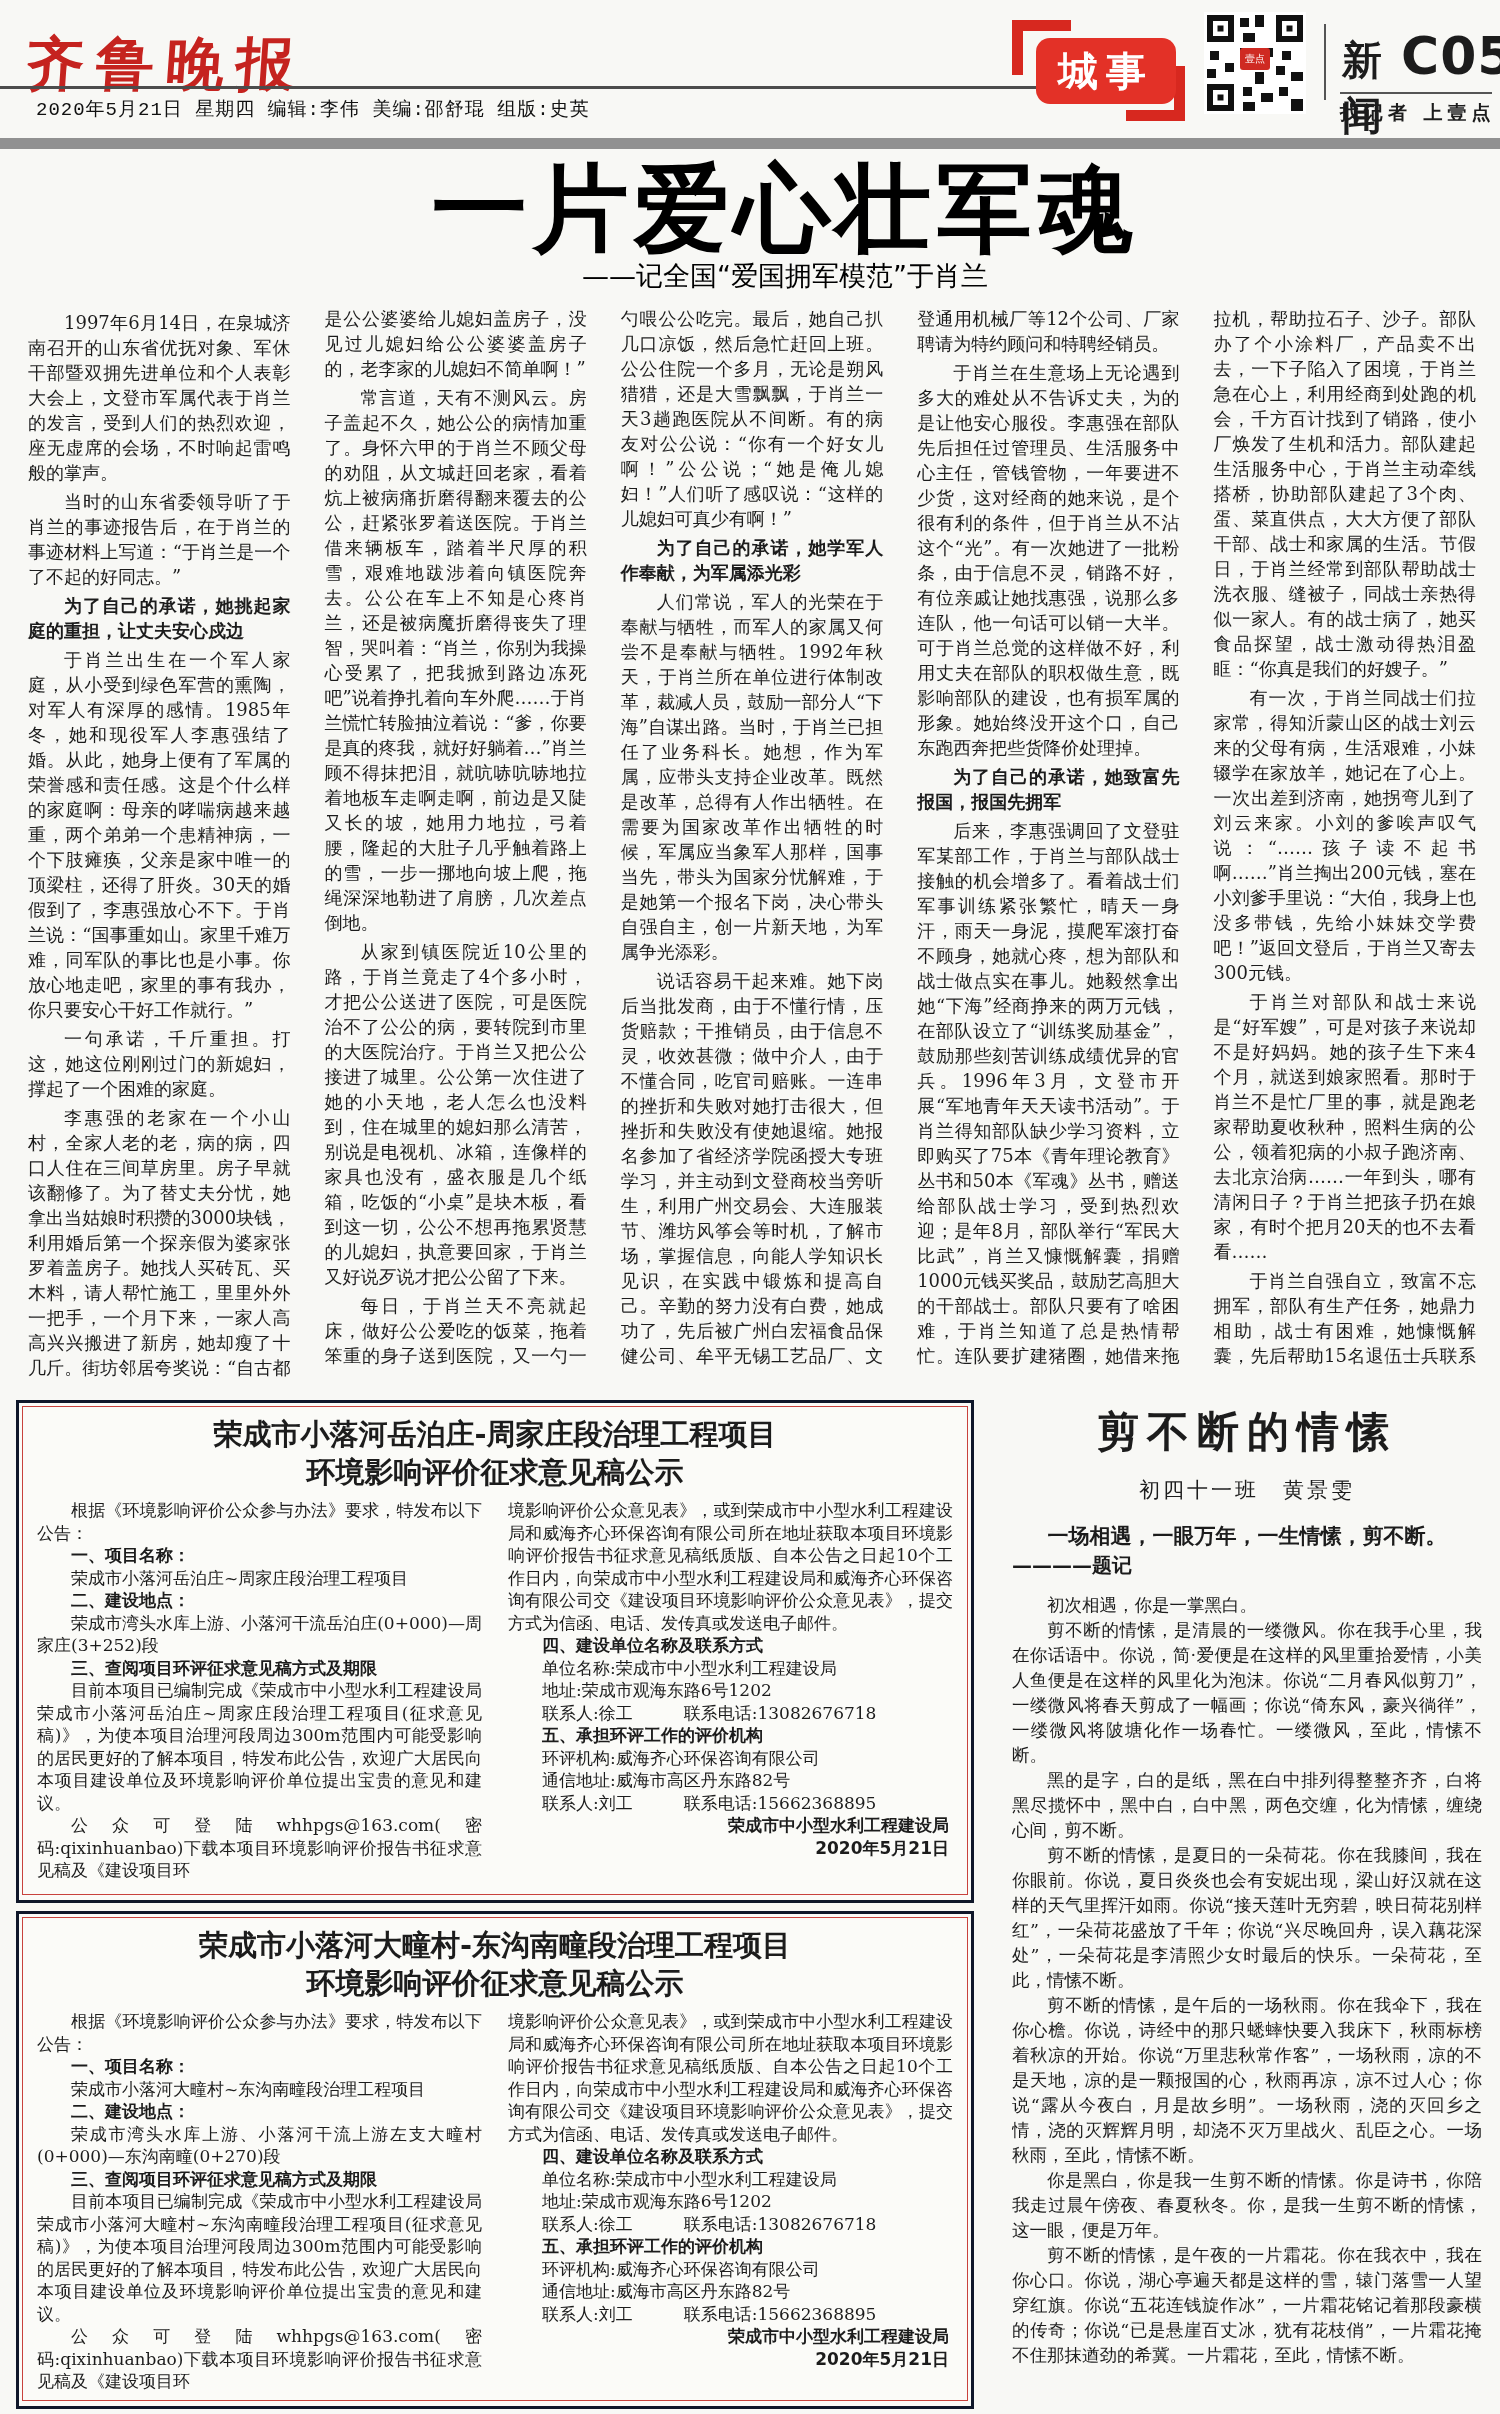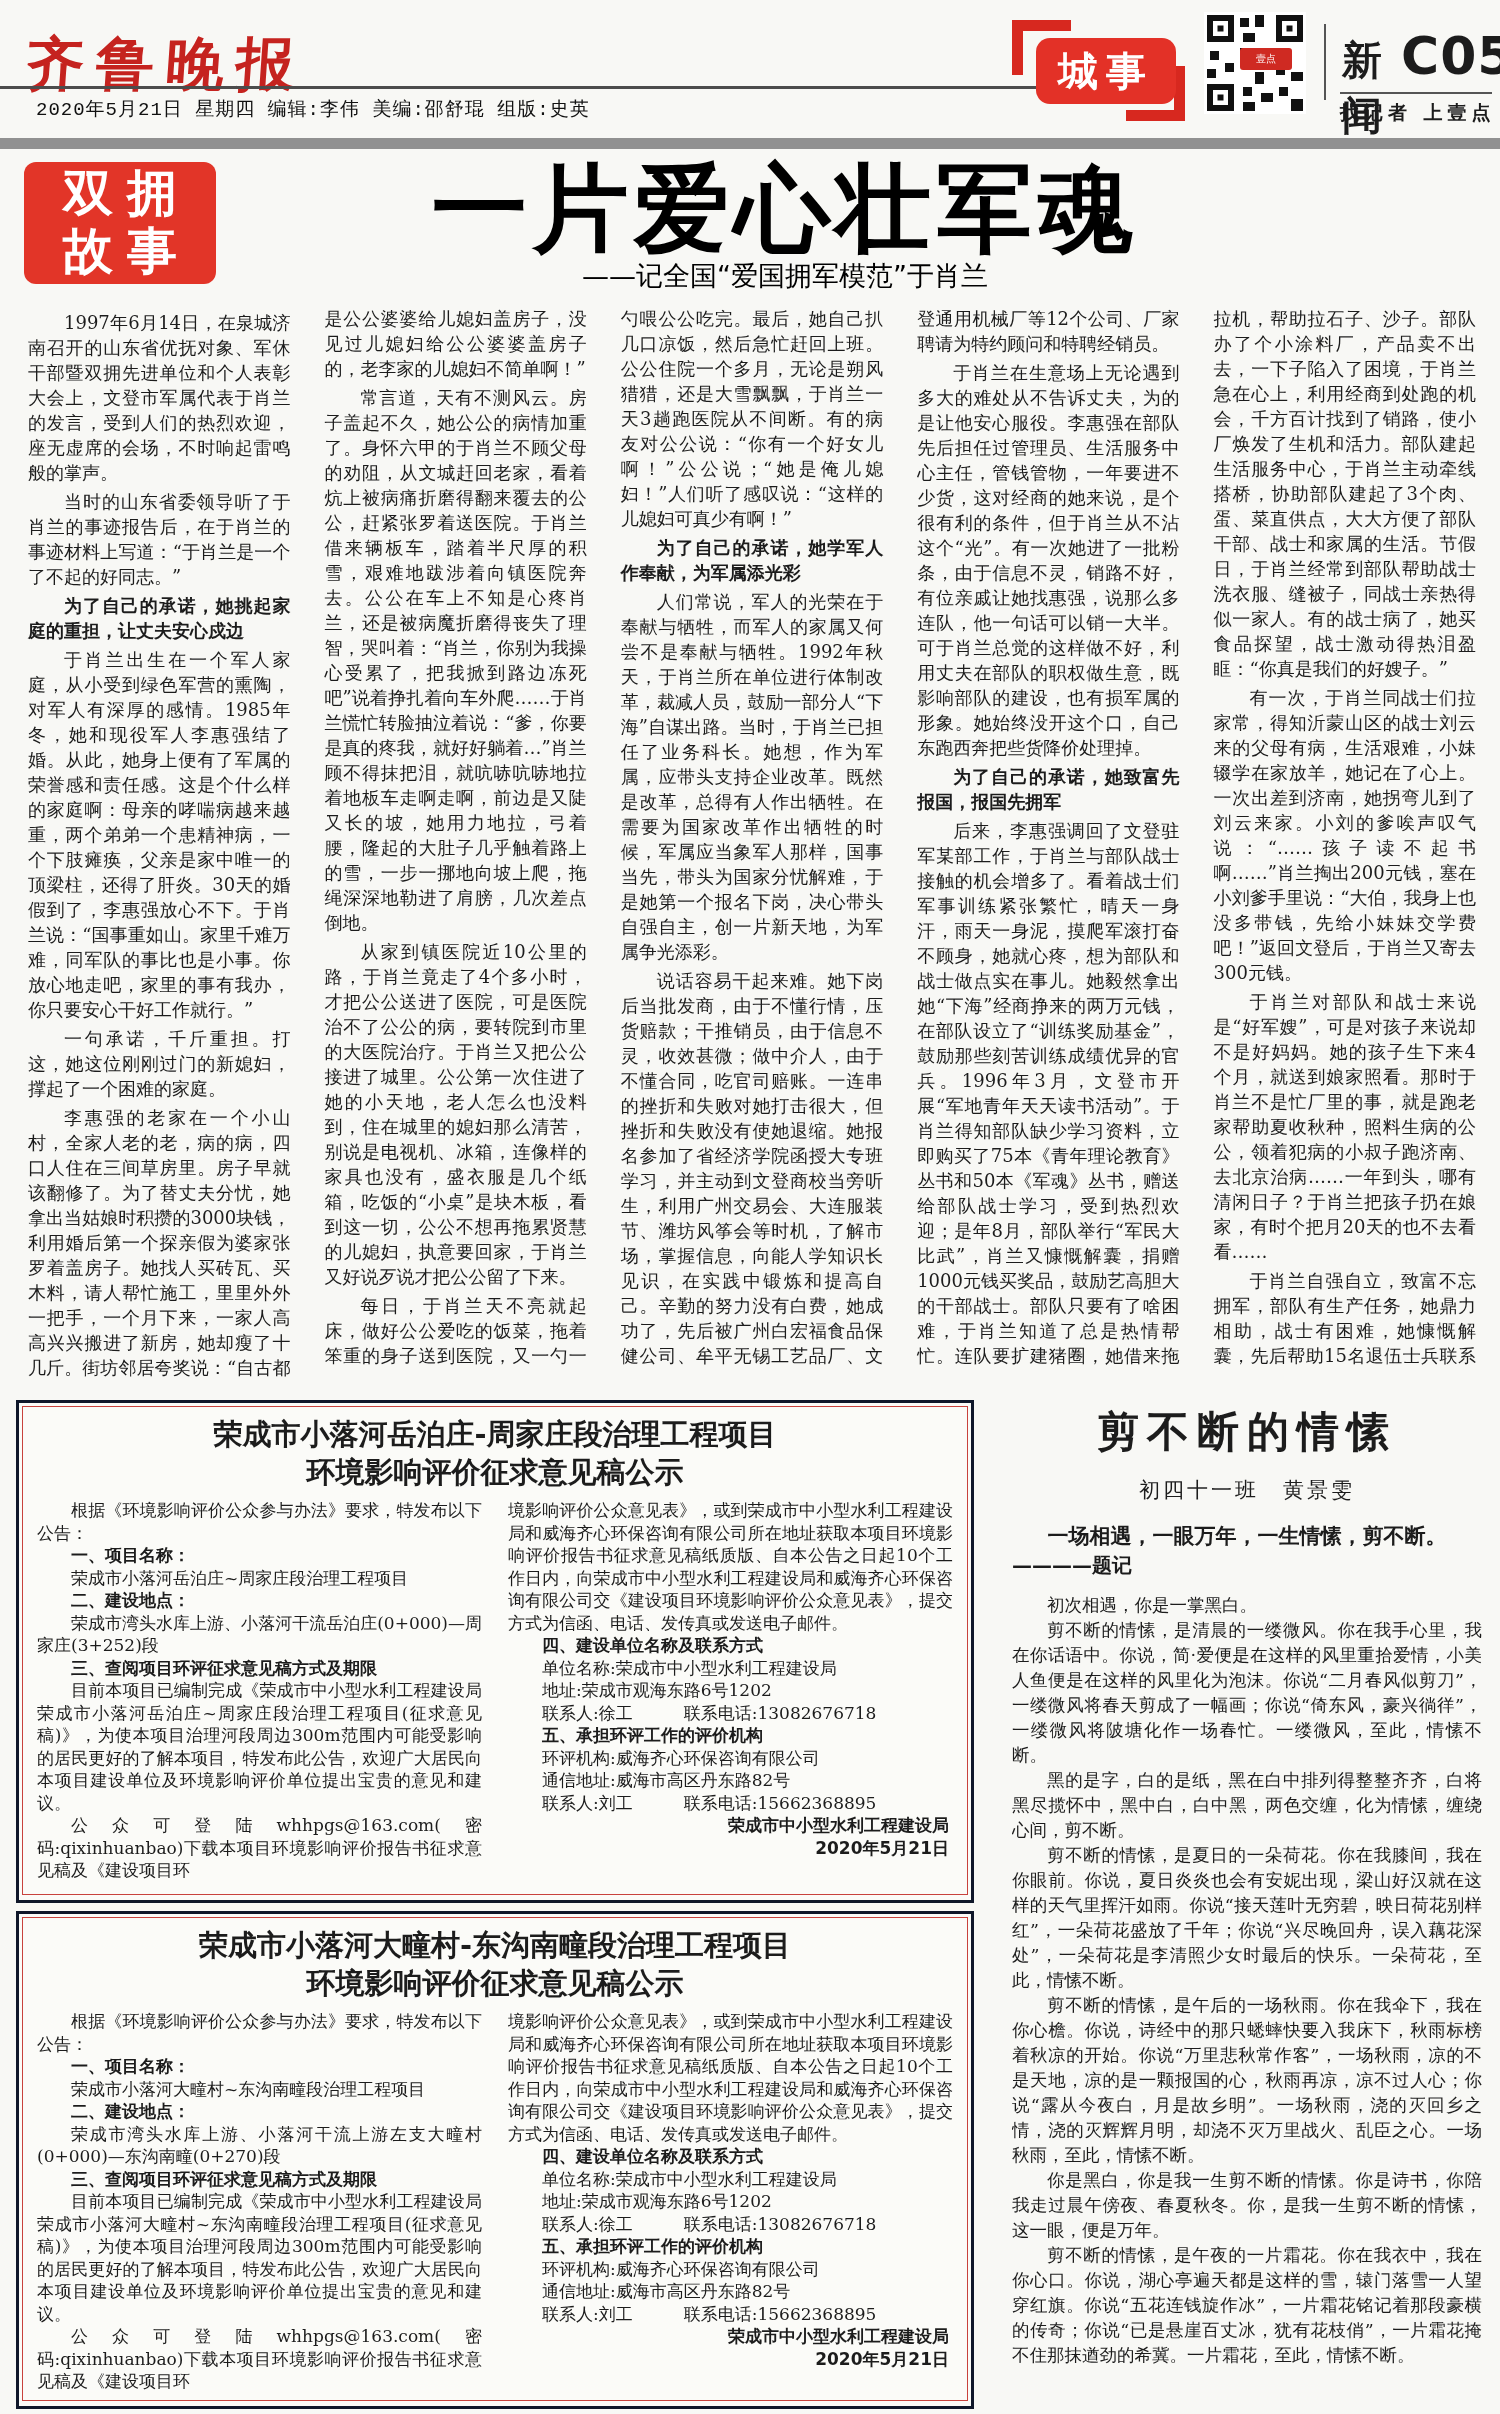--- a/index.html
+++ b/index.html
@@ -12,21 +12,21 @@
   .dateline{position:absolute;left:36px;top:96px;font-size:19px;letter-spacing:1px;color:#111;
             font-family:Liberation Mono, monospace;}
   .corner-tl{position:absolute;left:1012px;top:20px;width:48px;height:44px;
              border-left:11px solid #d7281f;border-top:11px solid #d7281f;}
   .corner-br{position:absolute;left:1126px;top:66px;width:48px;height:44px;
              border-right:11px solid #d7281f;border-bottom:11px solid #d7281f;}
   .chengshi{position:absolute;left:1036px;top:38px;width:140px;height:66px;background:#e33127;
             border-radius:14px;color:#fff;font-size:40px;font-weight:bold;text-align:center;
             line-height:66px;letter-spacing:8px;font-family:"DejaVu Sans",sans-serif;}
   .qr{position:absolute;left:1204px;top:12px;width:102px;height:102px;}
-  .qr-label{position:absolute;left:1240px;top:48px;width:52px;height:22px;background:#cf2a22;color:#fff;
+  .qr-label{position:absolute;left:1240px;top:48px;width:30px;height:22px;background:#cf2a22;color:#fff;
             font-size:10px;line-height:22px;text-align:center;border-radius:3px;
             font-family:"DejaVu Sans",sans-serif;}
   .vdiv{position:absolute;left:1324px;top:24px;width:2px;height:76px;background:#555;}
   .sec-line{position:absolute;left:1342px;top:26px;display:flex;gap:16px;align-items:baseline;
             font-family:"DejaVu Sans","Liberation Sans",sans-serif;}
   .sec-name{font-size:40px;font-weight:bold;letter-spacing:3px;}
   .page-no{font-size:52px;font-weight:900;letter-spacing:1px;}
   .sec-rule{position:absolute;left:1340px;top:92px;width:152px;height:2px;background:#555;}
   .slogan{position:absolute;left:1340px;top:100px;font-size:19px;letter-spacing:5px;font-weight:bold;
           font-family:"DejaVu Sans","Liberation Sans",sans-serif;}
@@ -128,24 +128,20 @@
   <div class="vdiv"></div>
   <div class="sec-line">
     <span class="sec-name">新闻</span>
     <span class="page-no">C05</span>
   </div>
   <div class="sec-rule"></div>
   <div class="slogan">找记者 上壹点</div>
 
   <div class="top-bar"></div>
 
-  <div class="story-badge">
-    <div>双拥</div>
-    <div>故事</div>
-  </div>
   <div class="art-title">一片爱心壮军魂</div>
   <div class="art-sub">——记全国“爱国拥军模范”于肖兰</div>
 
   <div class="art-body">
     <p>1997年6月14日，在泉城济南召开的山东省优抚对象、军休干部暨双拥先进单位和个人表彰大会上，文登市军属代表于肖兰的发言，受到人们的热烈欢迎，座无虚席的会场，不时响起雷鸣般的掌声。</p>
     <p>当时的山东省委领导听了于肖兰的事迹报告后，在于肖兰的事迹材料上写道：“于肖兰是一个了不起的好同志。”</p>
     <p class="sub">为了自己的承诺，她挑起家庭的重担，让丈夫安心戍边</p>
     <p>于肖兰出生在一个军人家庭，从小受到绿色军营的熏陶，对军人有深厚的感情。1985年冬，她和现役军人李惠强结了婚。从此，她身上便有了军属的荣誉感和责任感。这是个什么样的家庭啊：母亲的哮喘病越来越重，两个弟弟一个患精神病，一个下肢瘫痪，父亲是家中唯一的顶梁柱，还得了肝炎。30天的婚假到了，李惠强放心不下。于肖兰说：“国事重如山。家里千难万难，同军队的事比也是小事。你放心地走吧，家里的事有我办，你只要安心干好工作就行。”</p>
     <p>一句承诺，千斤重担。打这，她这位刚刚过门的新媳妇，撑起了一个困难的家庭。</p>
     <p>李惠强的老家在一个小山村，全家人老的老，病的病，四口人住在三间草房里。房子早就该翻修了。为了替丈夫分忧，她拿出当姑娘时积攒的3000块钱，利用婚后第一个探亲假为婆家张罗着盖房子。她找人买砖瓦、买木料，请人帮忙施工，里里外外一把手，一个月下来，一家人高高兴兴搬进了新房，她却瘦了十几斤。街坊邻居夸奖说：“自古都是公公婆婆给儿媳妇盖房子，没见过儿媳妇给公公婆婆盖房子的，老李家的儿媳妇不简单啊！”</p>

